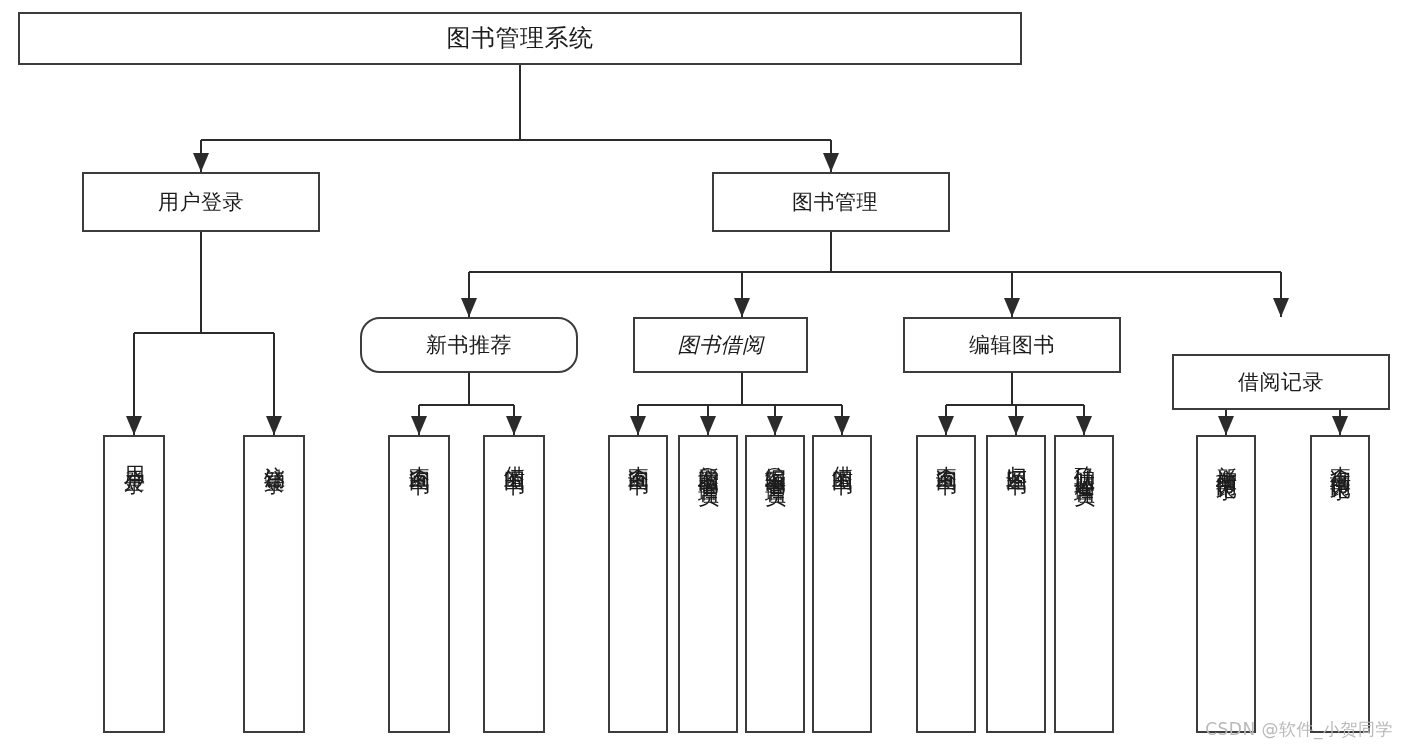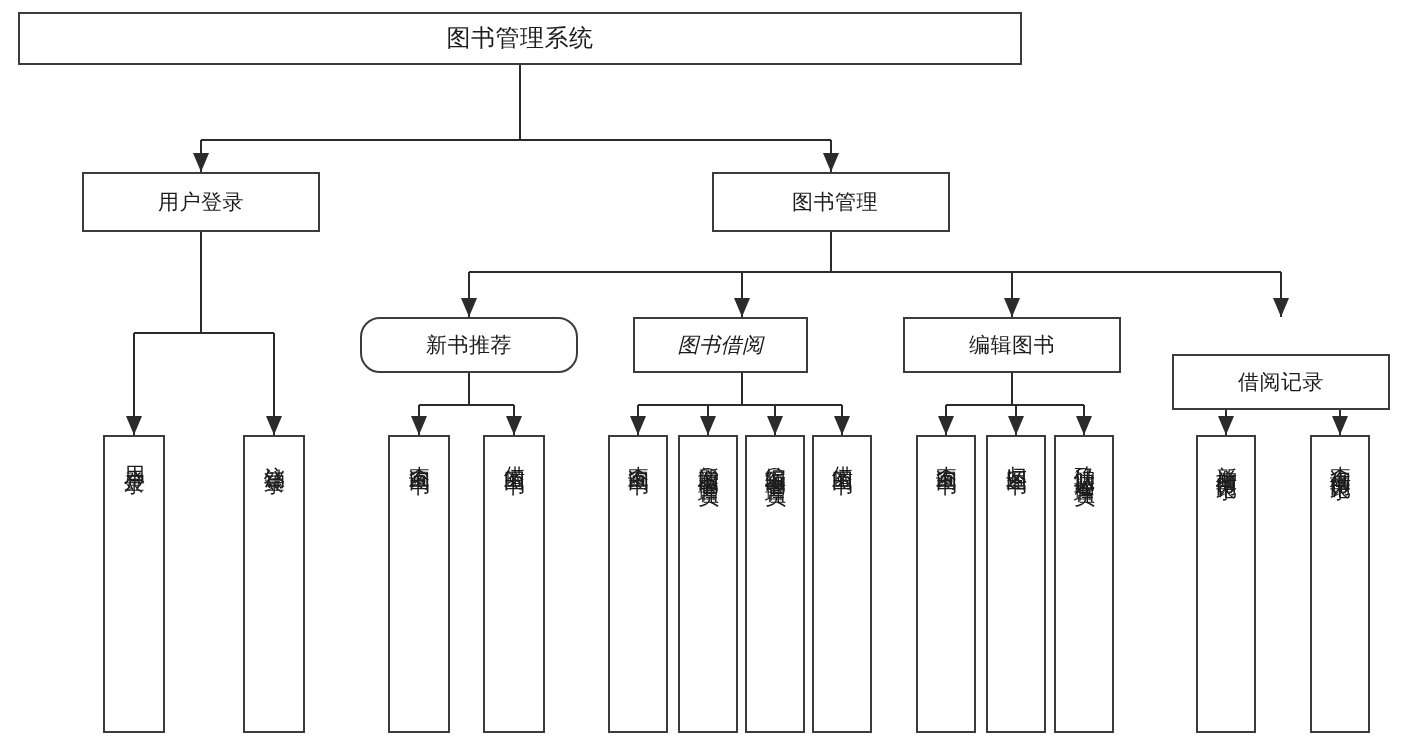--- a/index.html
+++ b/index.html
@@ -182,13 +182,14 @@
         <span class="node-label">确认归还（管理员）</span>
       </div>
       <div class="node vertical" style="left: 1196px; top: 435px; width: 60px; height: 298px;">
         <span class="node-label">新增借阅记录</span>
       </div>
       <div class="node vertical" style="left: 1310px; top: 435px; width: 60px; height: 298px;">
         <span class="node-label">查询借阅记录</span>
       </div>
     </div>
 
+  <div class="watermark">CSDN @软件_小贺同学</div>
 </div>
 
 </body></html>

